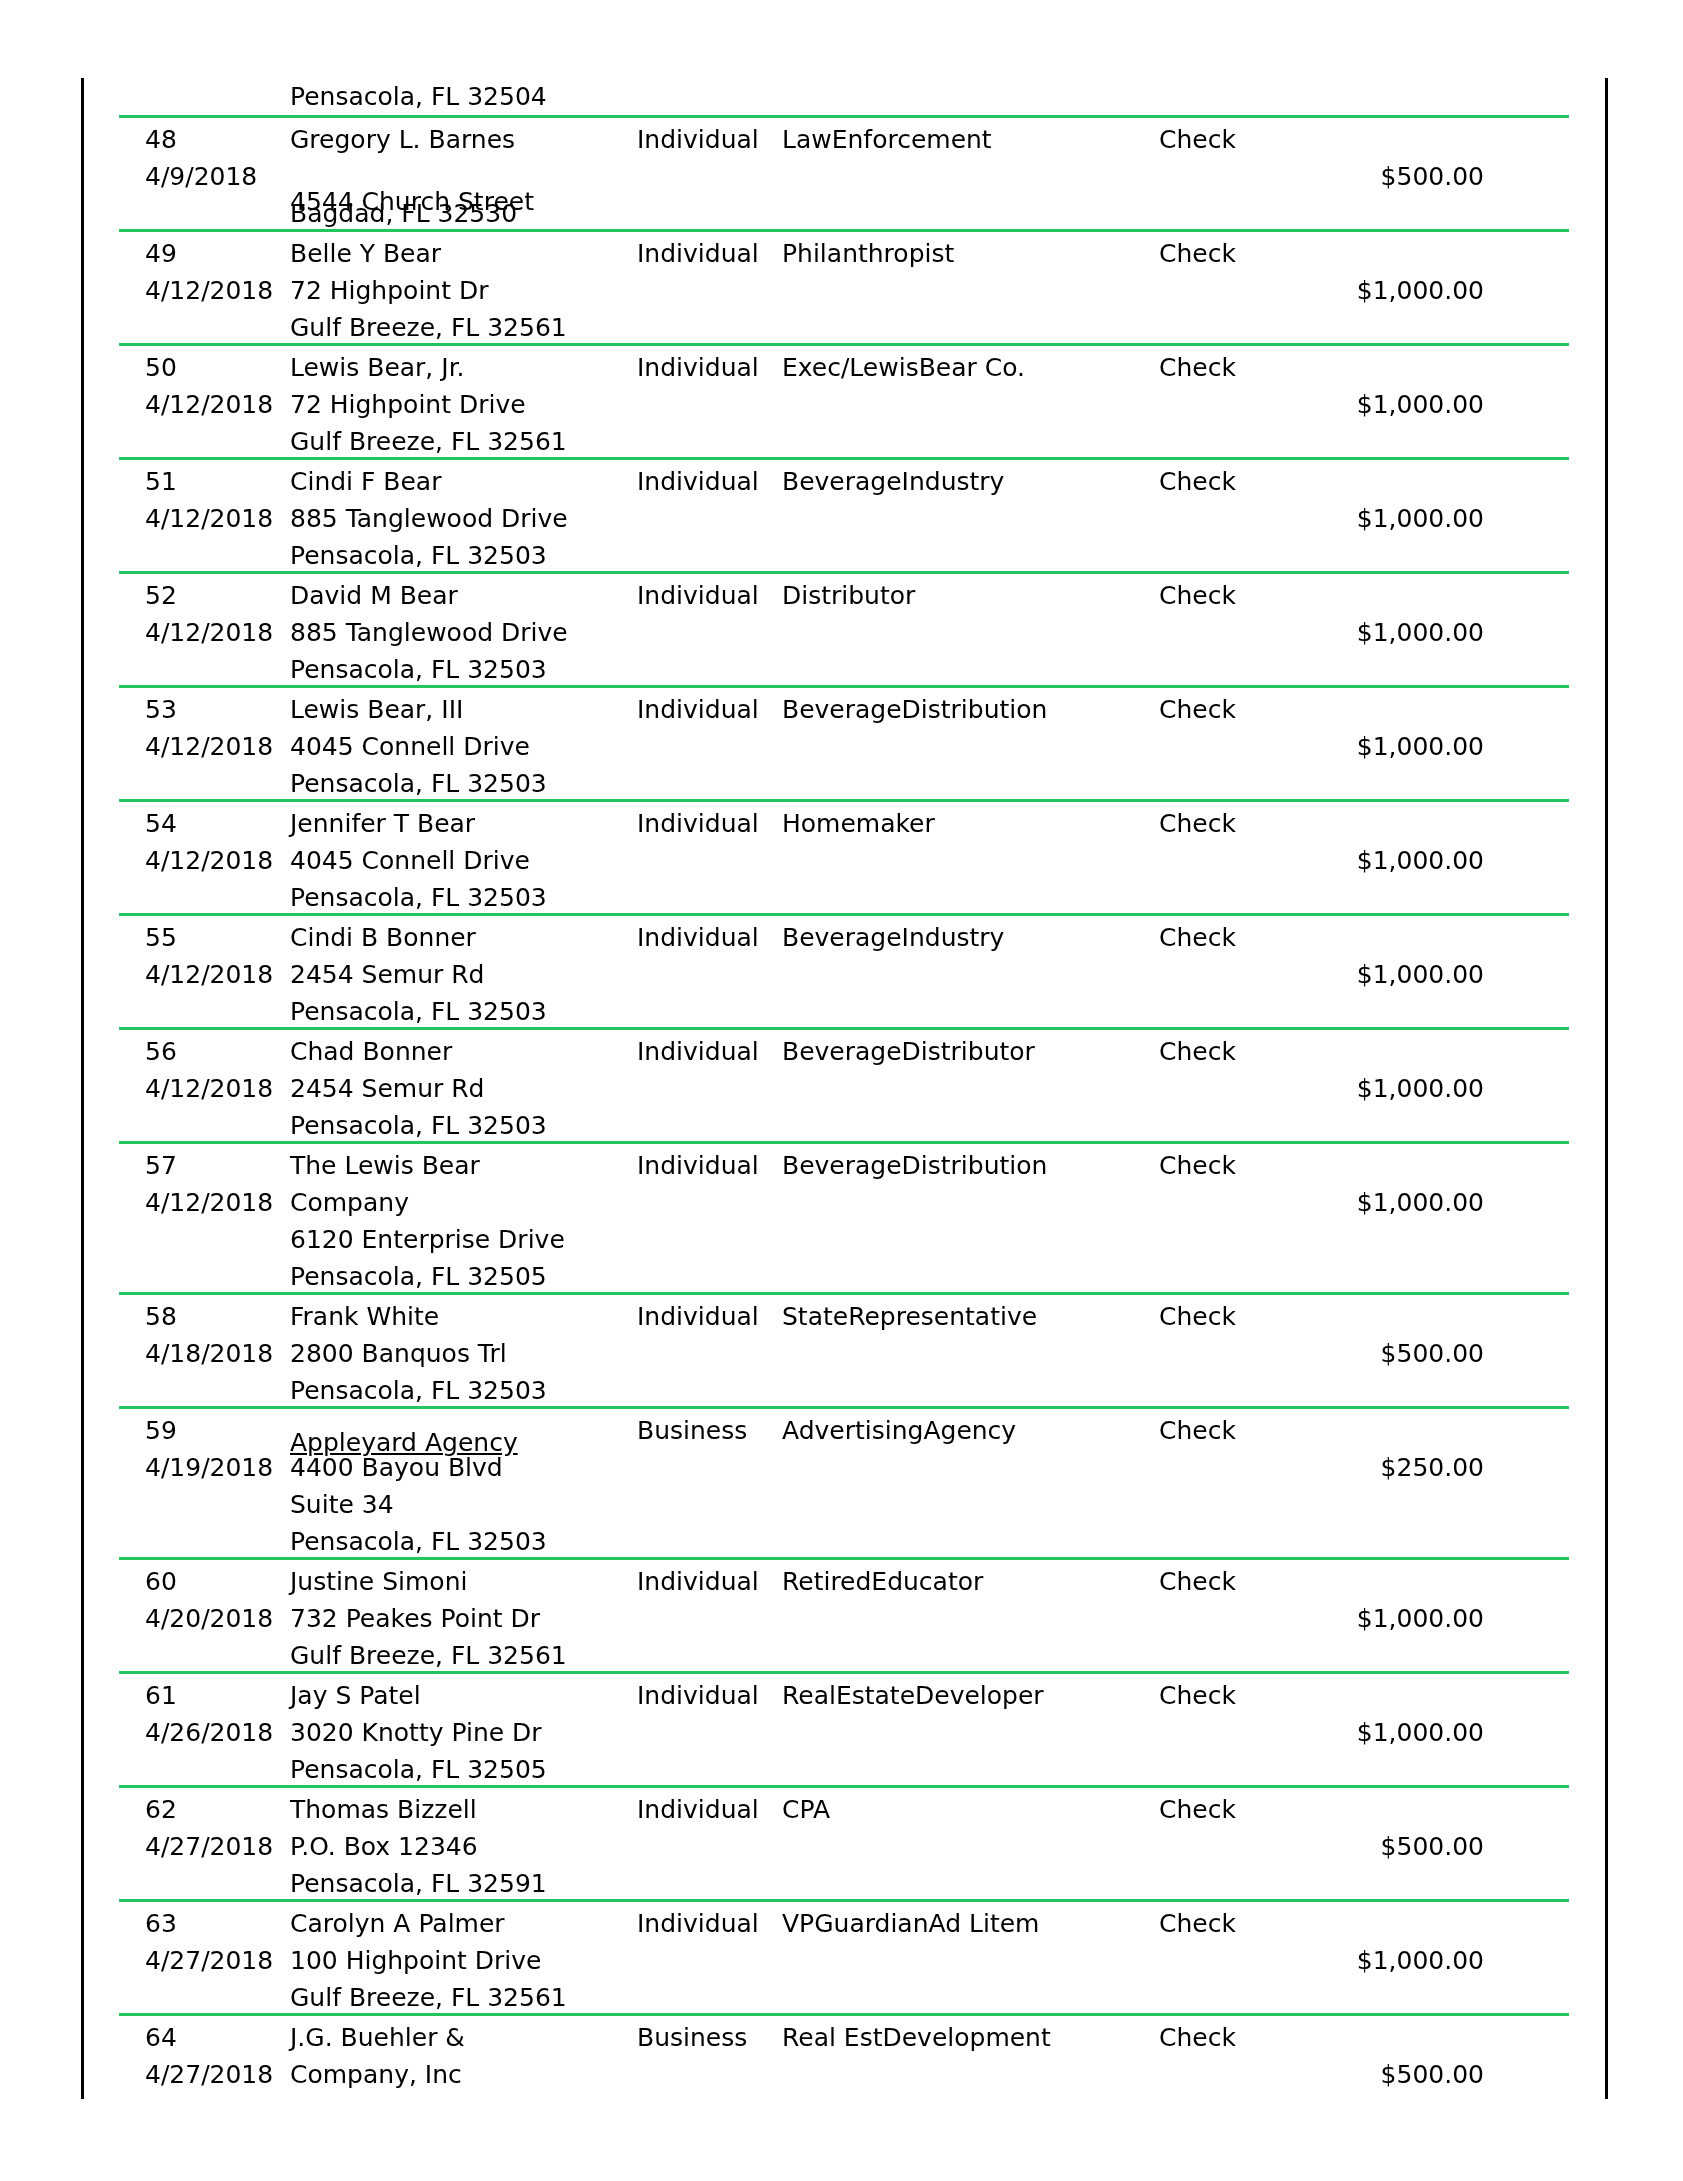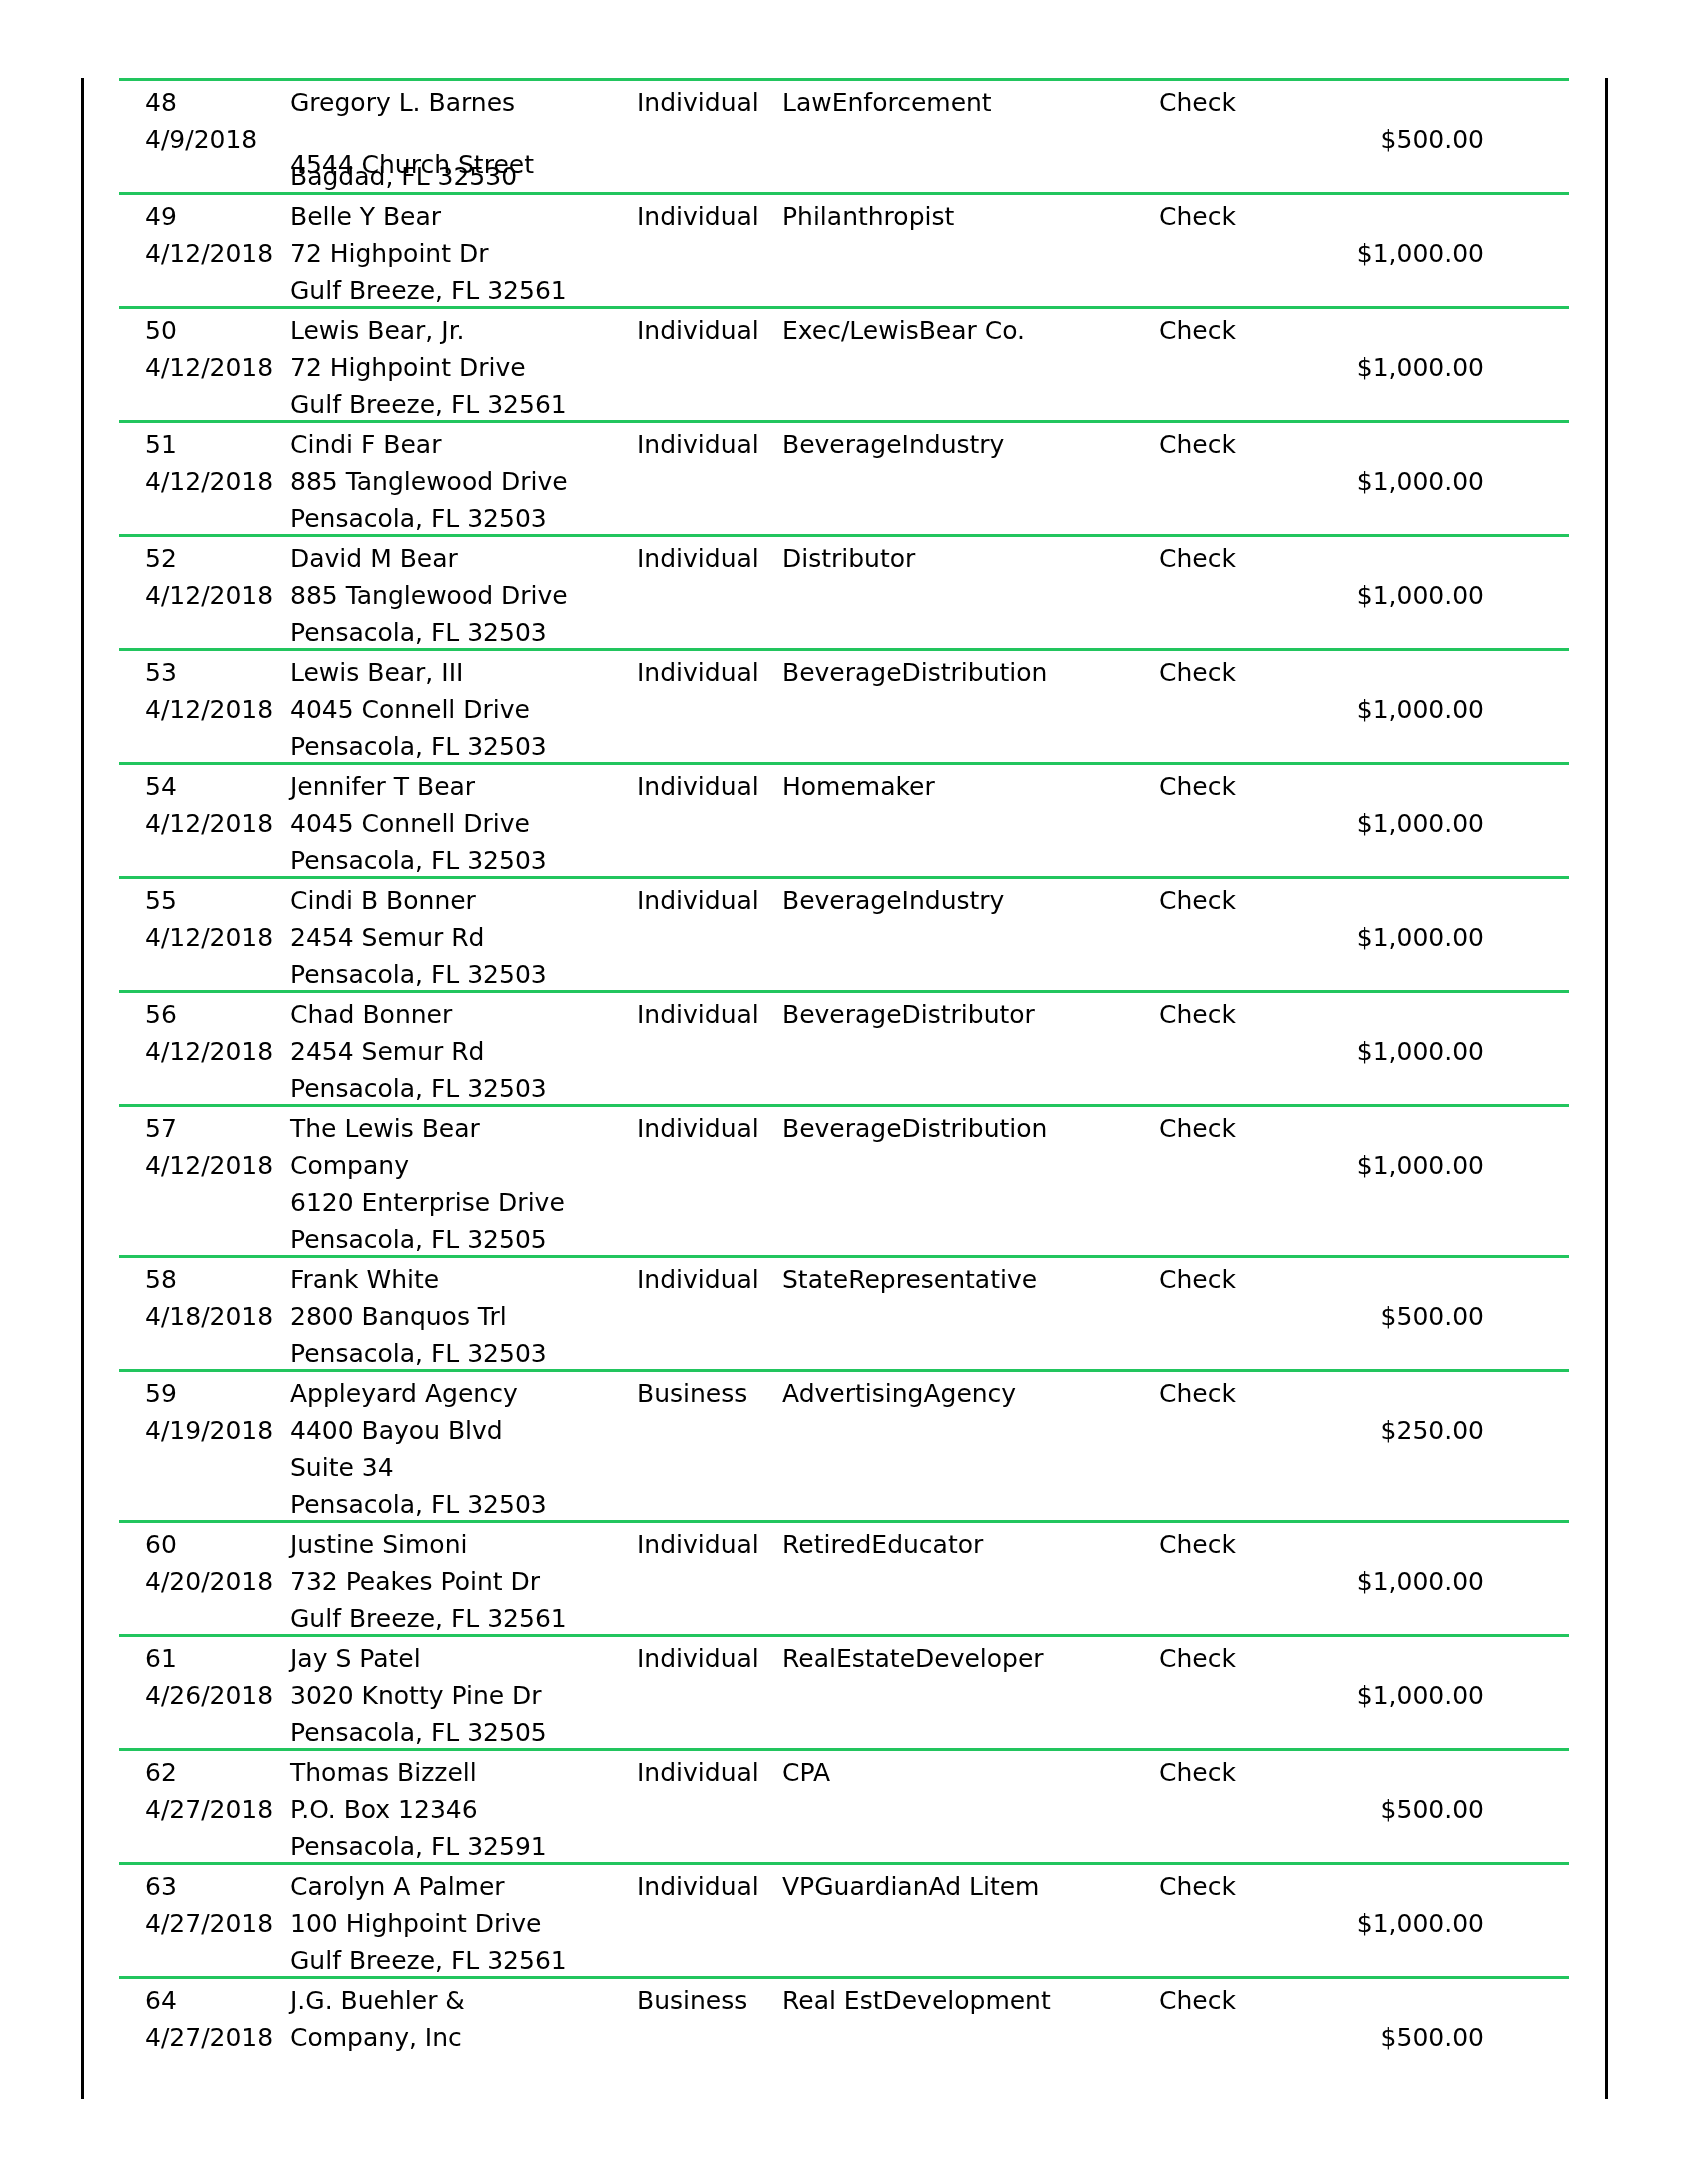--- a/index.html
+++ b/index.html
@@ -56,20 +56,23 @@
   .c-amount { right: 85px; text-align: right; }
   .partial-row .c-name { top: 0; }
 </style>
 </head>
 <body>
 
 <div class="v-rule left"></div>
 <div class="v-rule right"></div>
 
 <div class="table-area">
+  <div class="partial-row">
+    <span class="cell c-name">Pensacola, FL 32504</span>
+  </div>
 
 <div class="t-row" style="height: 111px;">
     <span class="cell c-num">48</span>
     <span class="cell c-date" style="top: 40px;">4/9/2018</span>
 
     <span class="cell c-type">Individual</span>
     <span class="cell c-occ">LawEnforcement</span>
     <span class="cell c-method">Check</span>
     <span class="cell c-amount" style="top: 40px;">$500.00</span>
   <span class="cell c-name" style="top: 3px;">Gregory L. Barnes</span>
@@ -198,21 +201,21 @@
       <span class="cell c-name" style="top: 77px;">Pensacola, FL 32503</span>
     </div>
     <div class="t-row" style="height: 148px;">
     <span class="cell c-num">59</span>
     <span class="cell c-date" style="top: 40px;">4/19/2018</span>
 
     <span class="cell c-type">Business</span>
     <span class="cell c-occ">AdvertisingAgency</span>
     <span class="cell c-method">Check</span>
     <span class="cell c-amount" style="top: 40px;">$250.00</span>
-  <span class="cell c-name" style="top: 3px;">Appleyard Agency</span>
+  <span class="cell c-name" style="top: 15px; text-decoration: underline;">Appleyard Agency</span>
       <span class="cell c-name" style="top: 40px;">4400 Bayou Blvd</span>
       <span class="cell c-name" style="top: 77px;">Suite 34</span>
       <span class="cell c-name" style="top: 114px;">Pensacola, FL 32503</span>
     </div>
     <div class="t-row" style="height: 111px;">
     <span class="cell c-num">60</span>
     <span class="cell c-date" style="top: 40px;">4/20/2018</span>
 
     <span class="cell c-type">Individual</span>
     <span class="cell c-occ">RetiredEducator</span>

